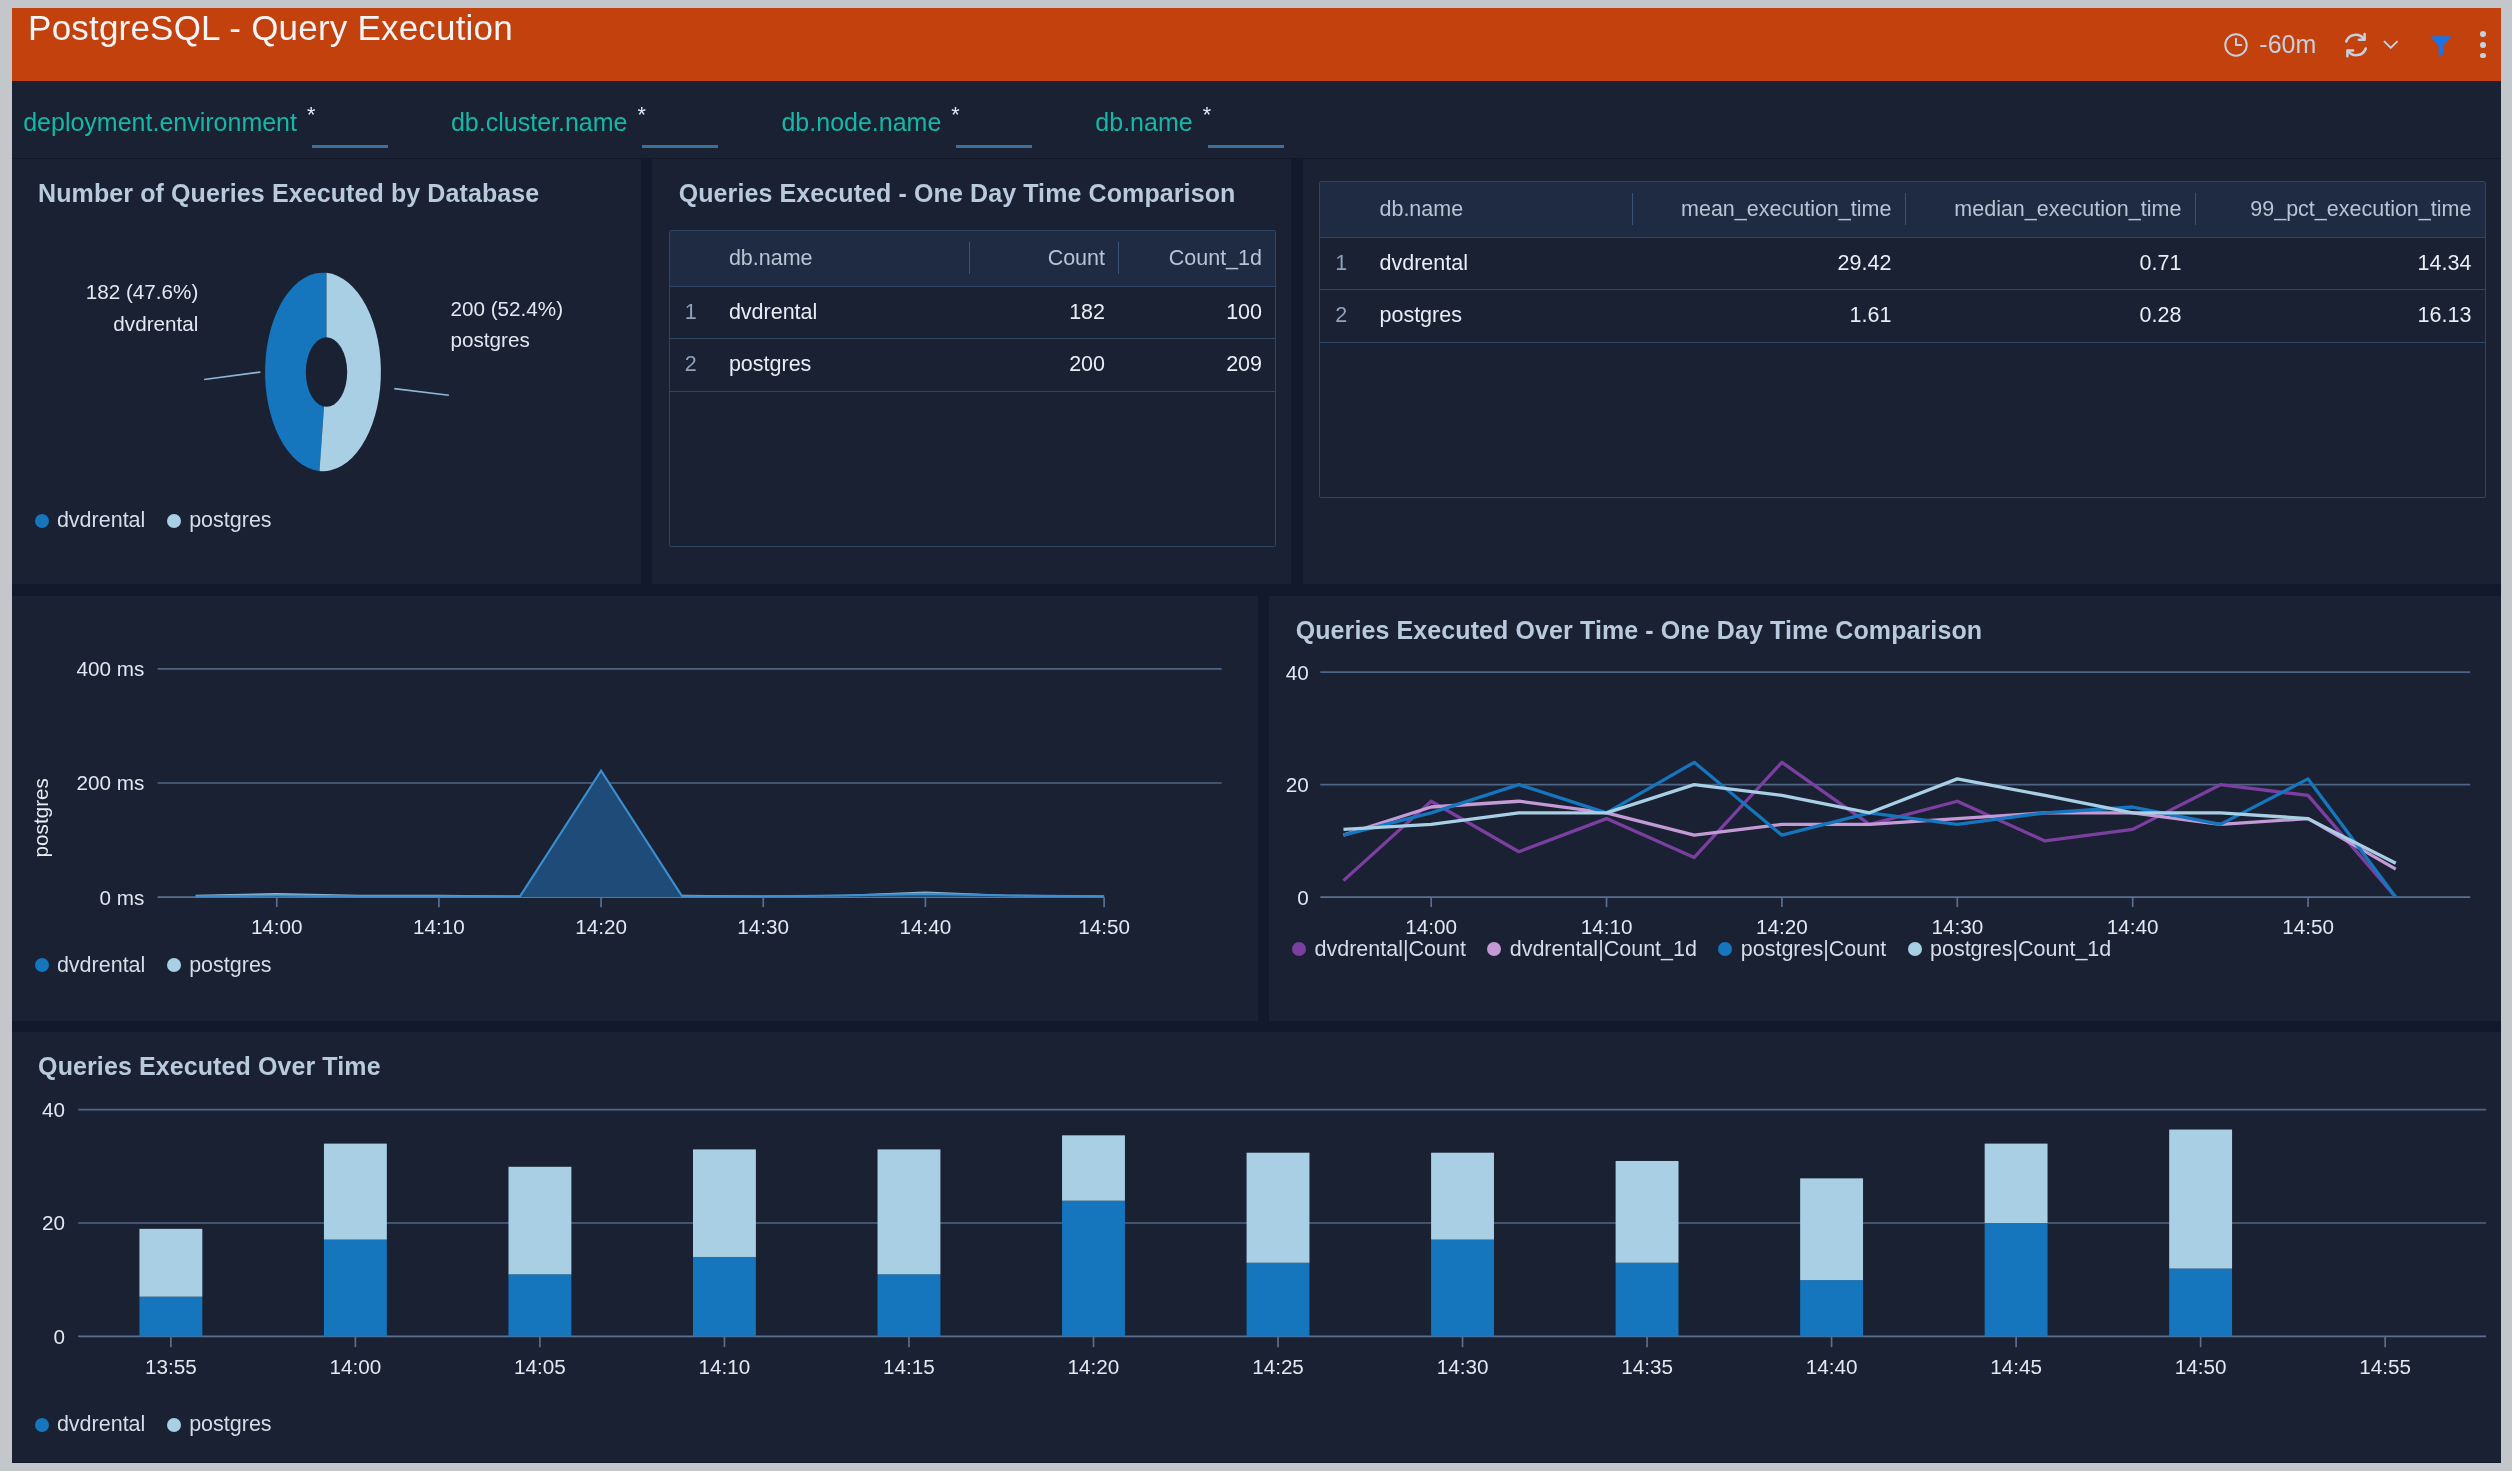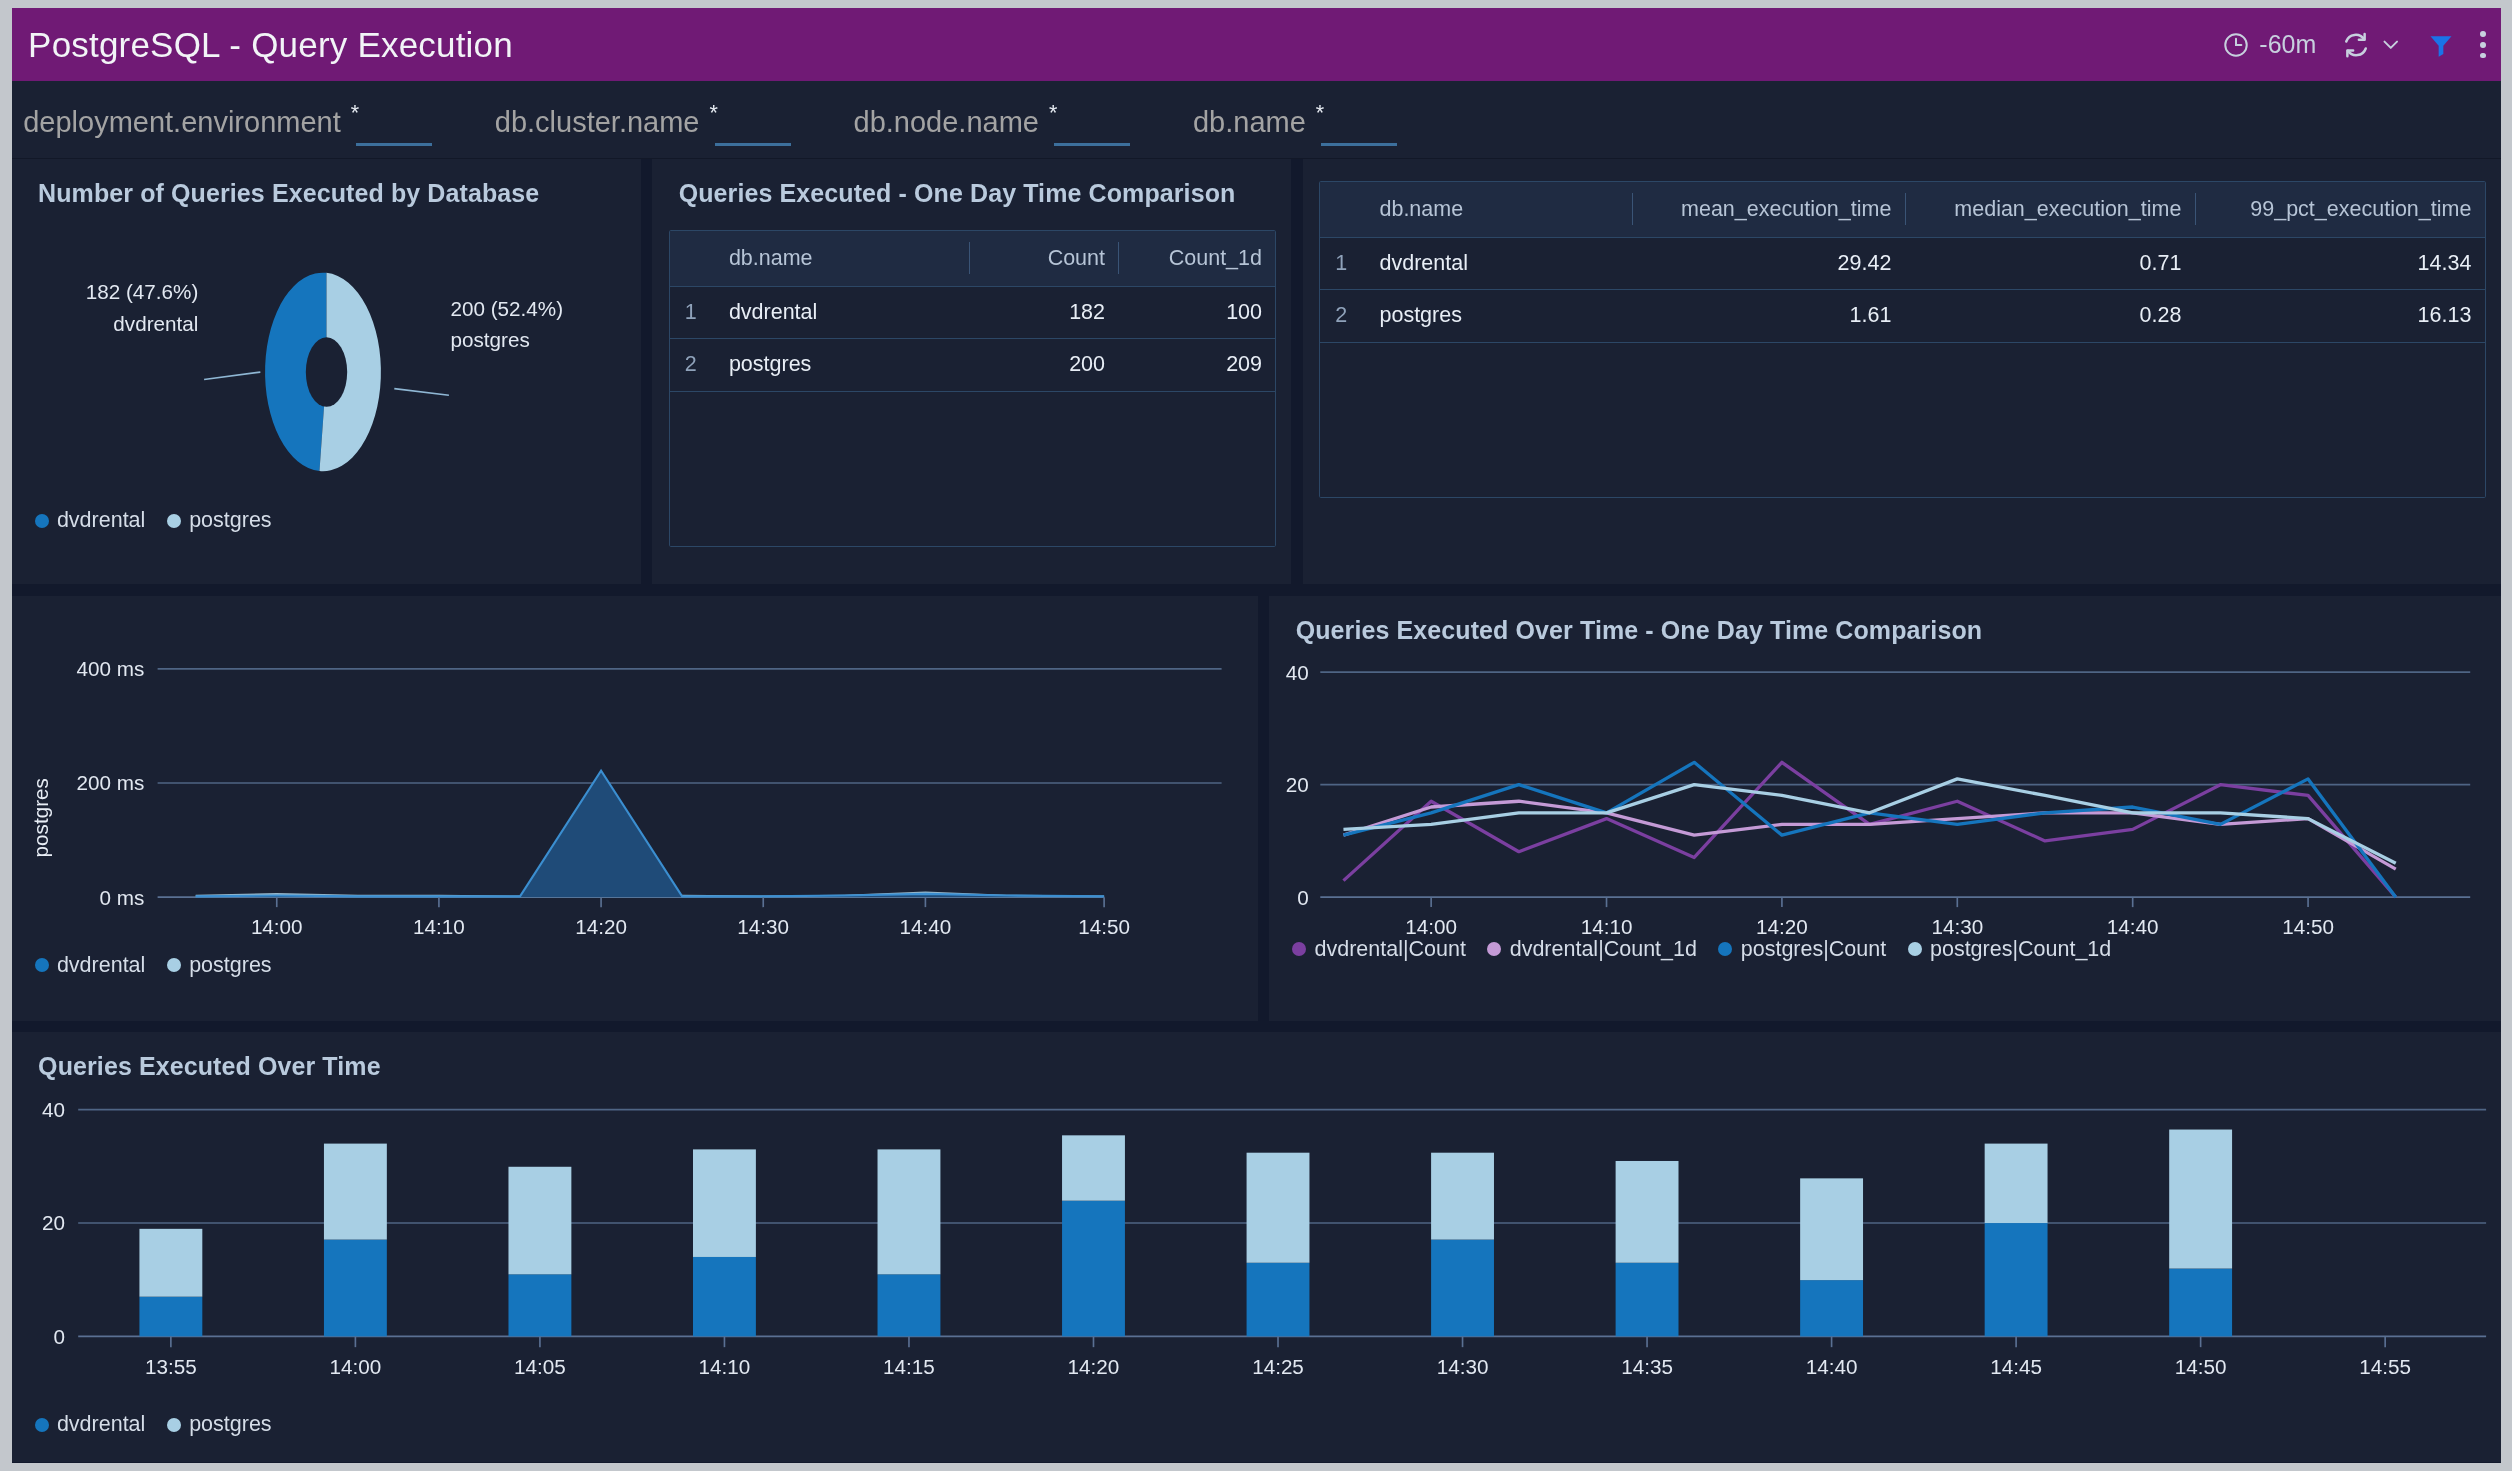--- a/index.html
+++ b/index.html
@@ -14,22 +14,22 @@
     left: 11.6px; top: 8.3px;
     width: 2489px; height: 1455px;
     background: #12192c;
     overflow: hidden;
   }
 
   
   .header {
     position: relative;
     height: 73px;
-    background: #701a75;
-    display: flex; align-items: center;
+    background: #c2410c;
+    display: flex; align-items: flex-start;
   }
   .app-title {
     font-size: 35px; color: #f2f4f7; font-weight: 400;
     padding-left: 16.5px; letter-spacing: 0.2px;
     white-space: nowrap;
   }
   .header-tools {
     position: absolute; right: 15px; top: 0; height: 73px;
     display: flex; align-items: center; gap: 25px;
   }
@@ -44,21 +44,21 @@
     background: #1a2133;
     display: flex; align-items: center;
     padding-left: 11.6px;
     border-bottom: 1.7px solid #121828;
   }
   .var {
     display: flex; align-items: flex-start; gap: 10px;
     margin-right: 61px; position: relative;
     cursor: pointer;
   }
-  .var-label { font-size: 29px; color: #a3a3a3; white-space: nowrap; line-height: 1; padding-top: 5px;}
+  .var-label { font-size: 25px; color: #14b8a6; white-space: nowrap; line-height: 1; padding-top: 5px;}
   .var-value-wrap { position: relative; min-width: 83px; }
   .var-value { font-size: 21.5px; color: #e6ebf2; line-height: 1; }
   .var-underline {
     position: absolute; left: 5px; bottom: -21.5px; width: 76px; height: 2.5px;
     background: #3c6f9c;
   }
 
   
   .row { display: flex; width: 100%; }
   .panel {

